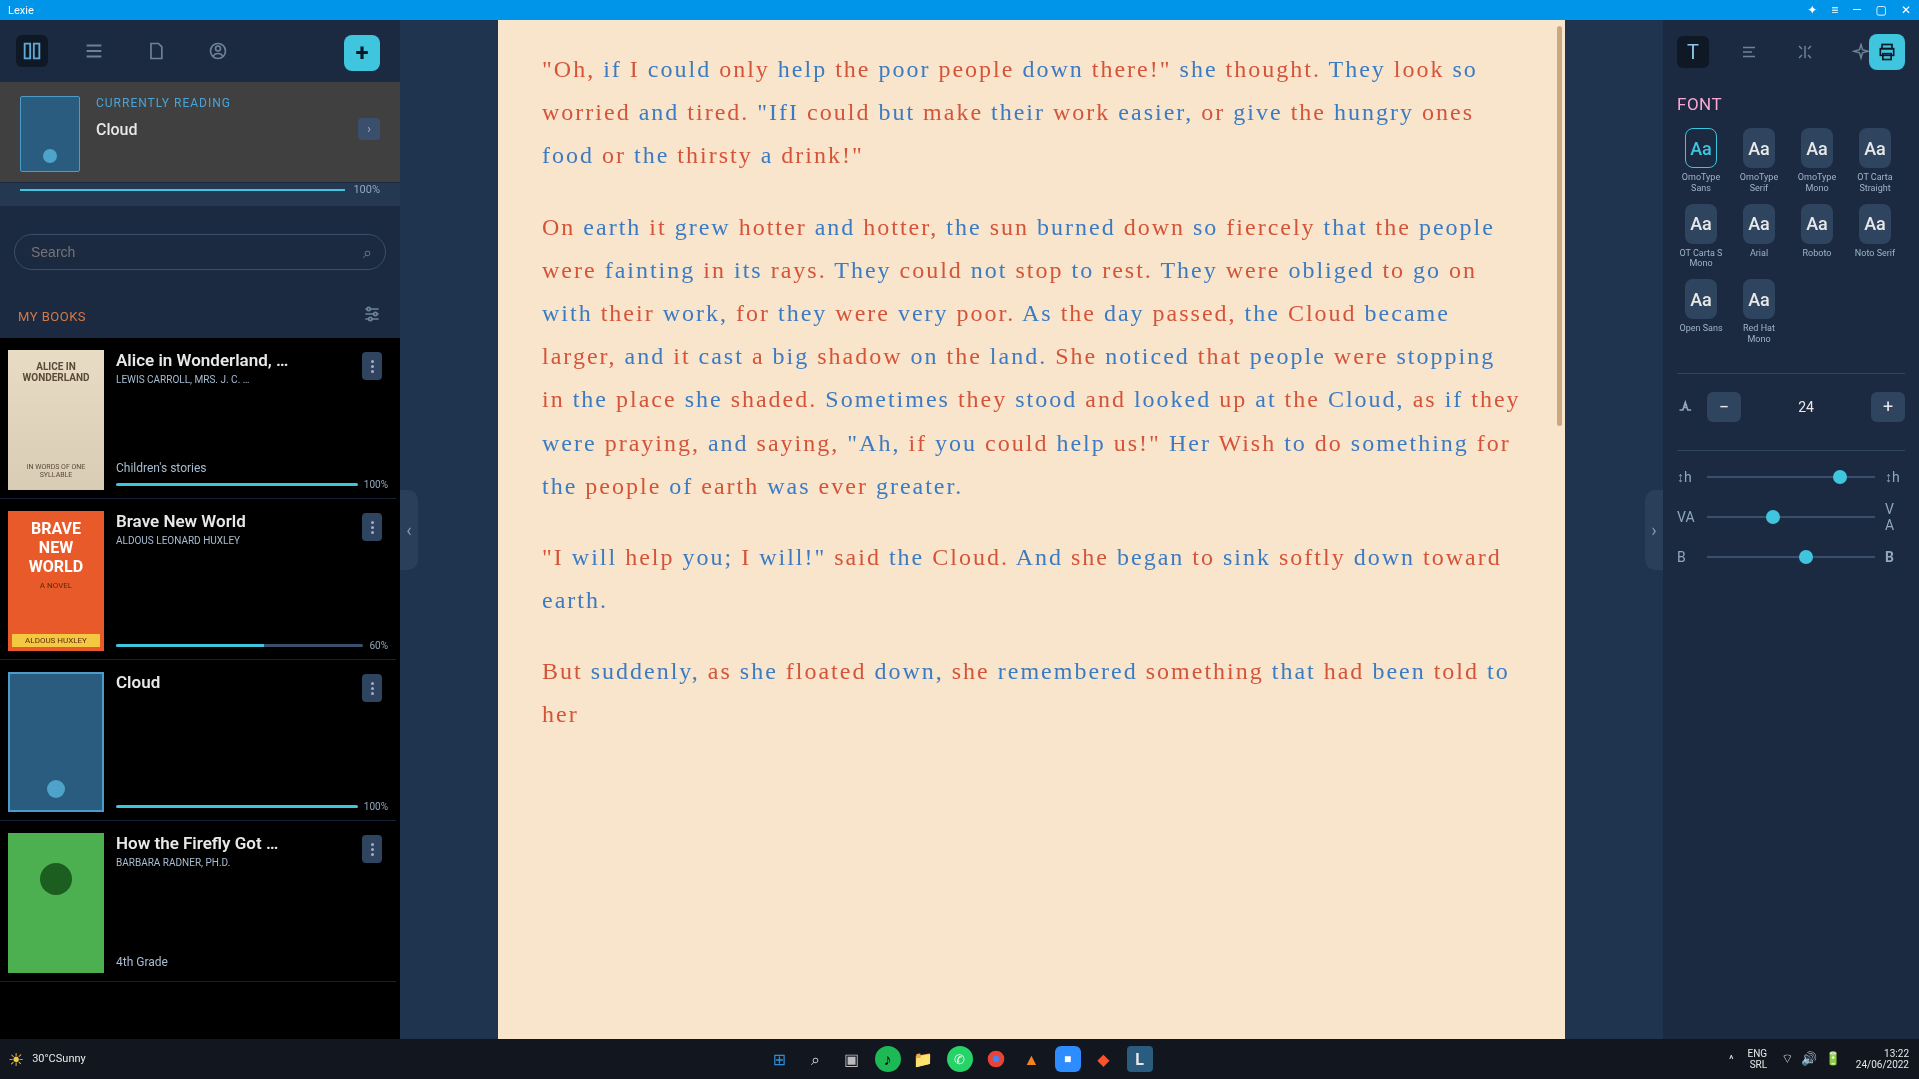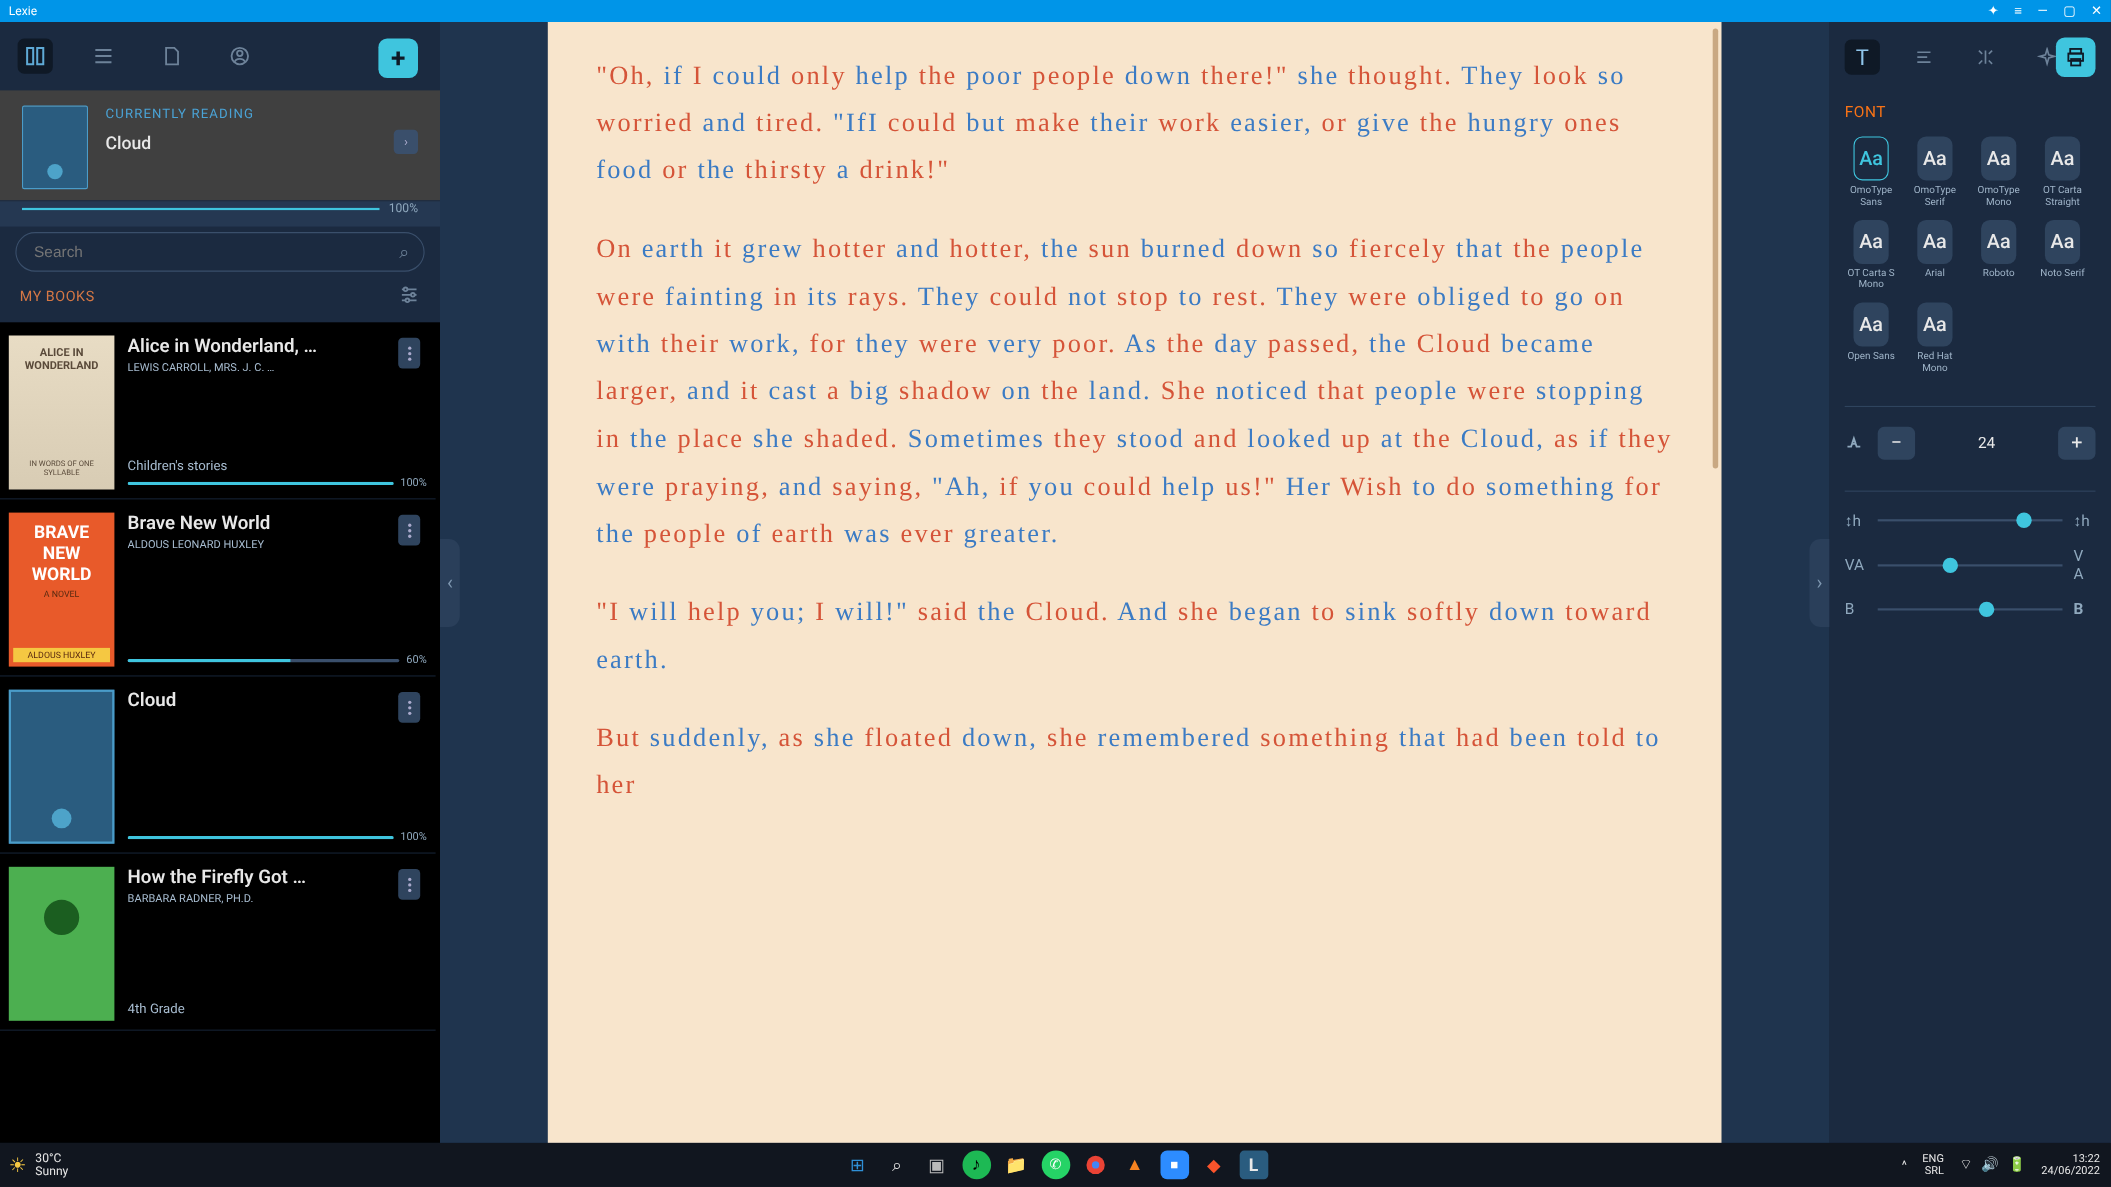--- a/index.html
+++ b/index.html
@@ -125,21 +125,21 @@
     background: #253852;
   }
   .cr-progress-bar {
     flex: 1;
     height: 2px;
     background: #3fc5de;
   }
   .cr-progress-text { color: #8fa8bd; font-size: 11px; }
 
   .search-row {
-    padding: 5px 14px;
+    padding: 28px 14px;
     text-decoration: underline;
   }
   .search-box {
     width: 100%;
     height: 36px;
     background: #1b2a40;
     border: 1px solid #3a4f6b;
     border-radius: 18px;
     padding: 0 40px 0 16px;
     color: #8fa8bd;
@@ -375,22 +375,22 @@
     position: absolute;
     right: 0;
     width: 36px; height: 36px;
     background: #3fc5de;
     border-radius: 8px;
     display: flex; align-items: center; justify-content: center;
     color: #0f1926;
     font-size: 18px;
   }
   .panel-heading {
-    color: #f97316;
-    font-size: 14px;
+    color: #f9a8d4;
+    font-size: 17px;
     letter-spacing: 0.5px;
     margin-bottom: 14px;
   }
   .font-grid {
     display: flex;
     flex-wrap: wrap;
     gap: 10px;
     margin-bottom: 20px;
   }
   .font-item {
@@ -481,21 +481,21 @@
     position: relative;
     color: #e8e8e8;
     font-size: 11px;
   }
   .weather {
     display: flex;
     align-items: center;
     gap: 8px;
   }
   .weather-icon { color: #f5c842; font-size: 18px; }
-  .weather-info { display: flex; flex-direction: column; line-height: 1.1; }
+  .weather-info { display: flex; flex-direction: row; line-height: 1.1; }
   .task-apps {
     position: absolute;
     left: 50%;
     transform: translateX(-50%);
     display: flex;
     gap: 10px;
   }
   .task-app {
     width: 26px; height: 26px;
     border-radius: 4px;

